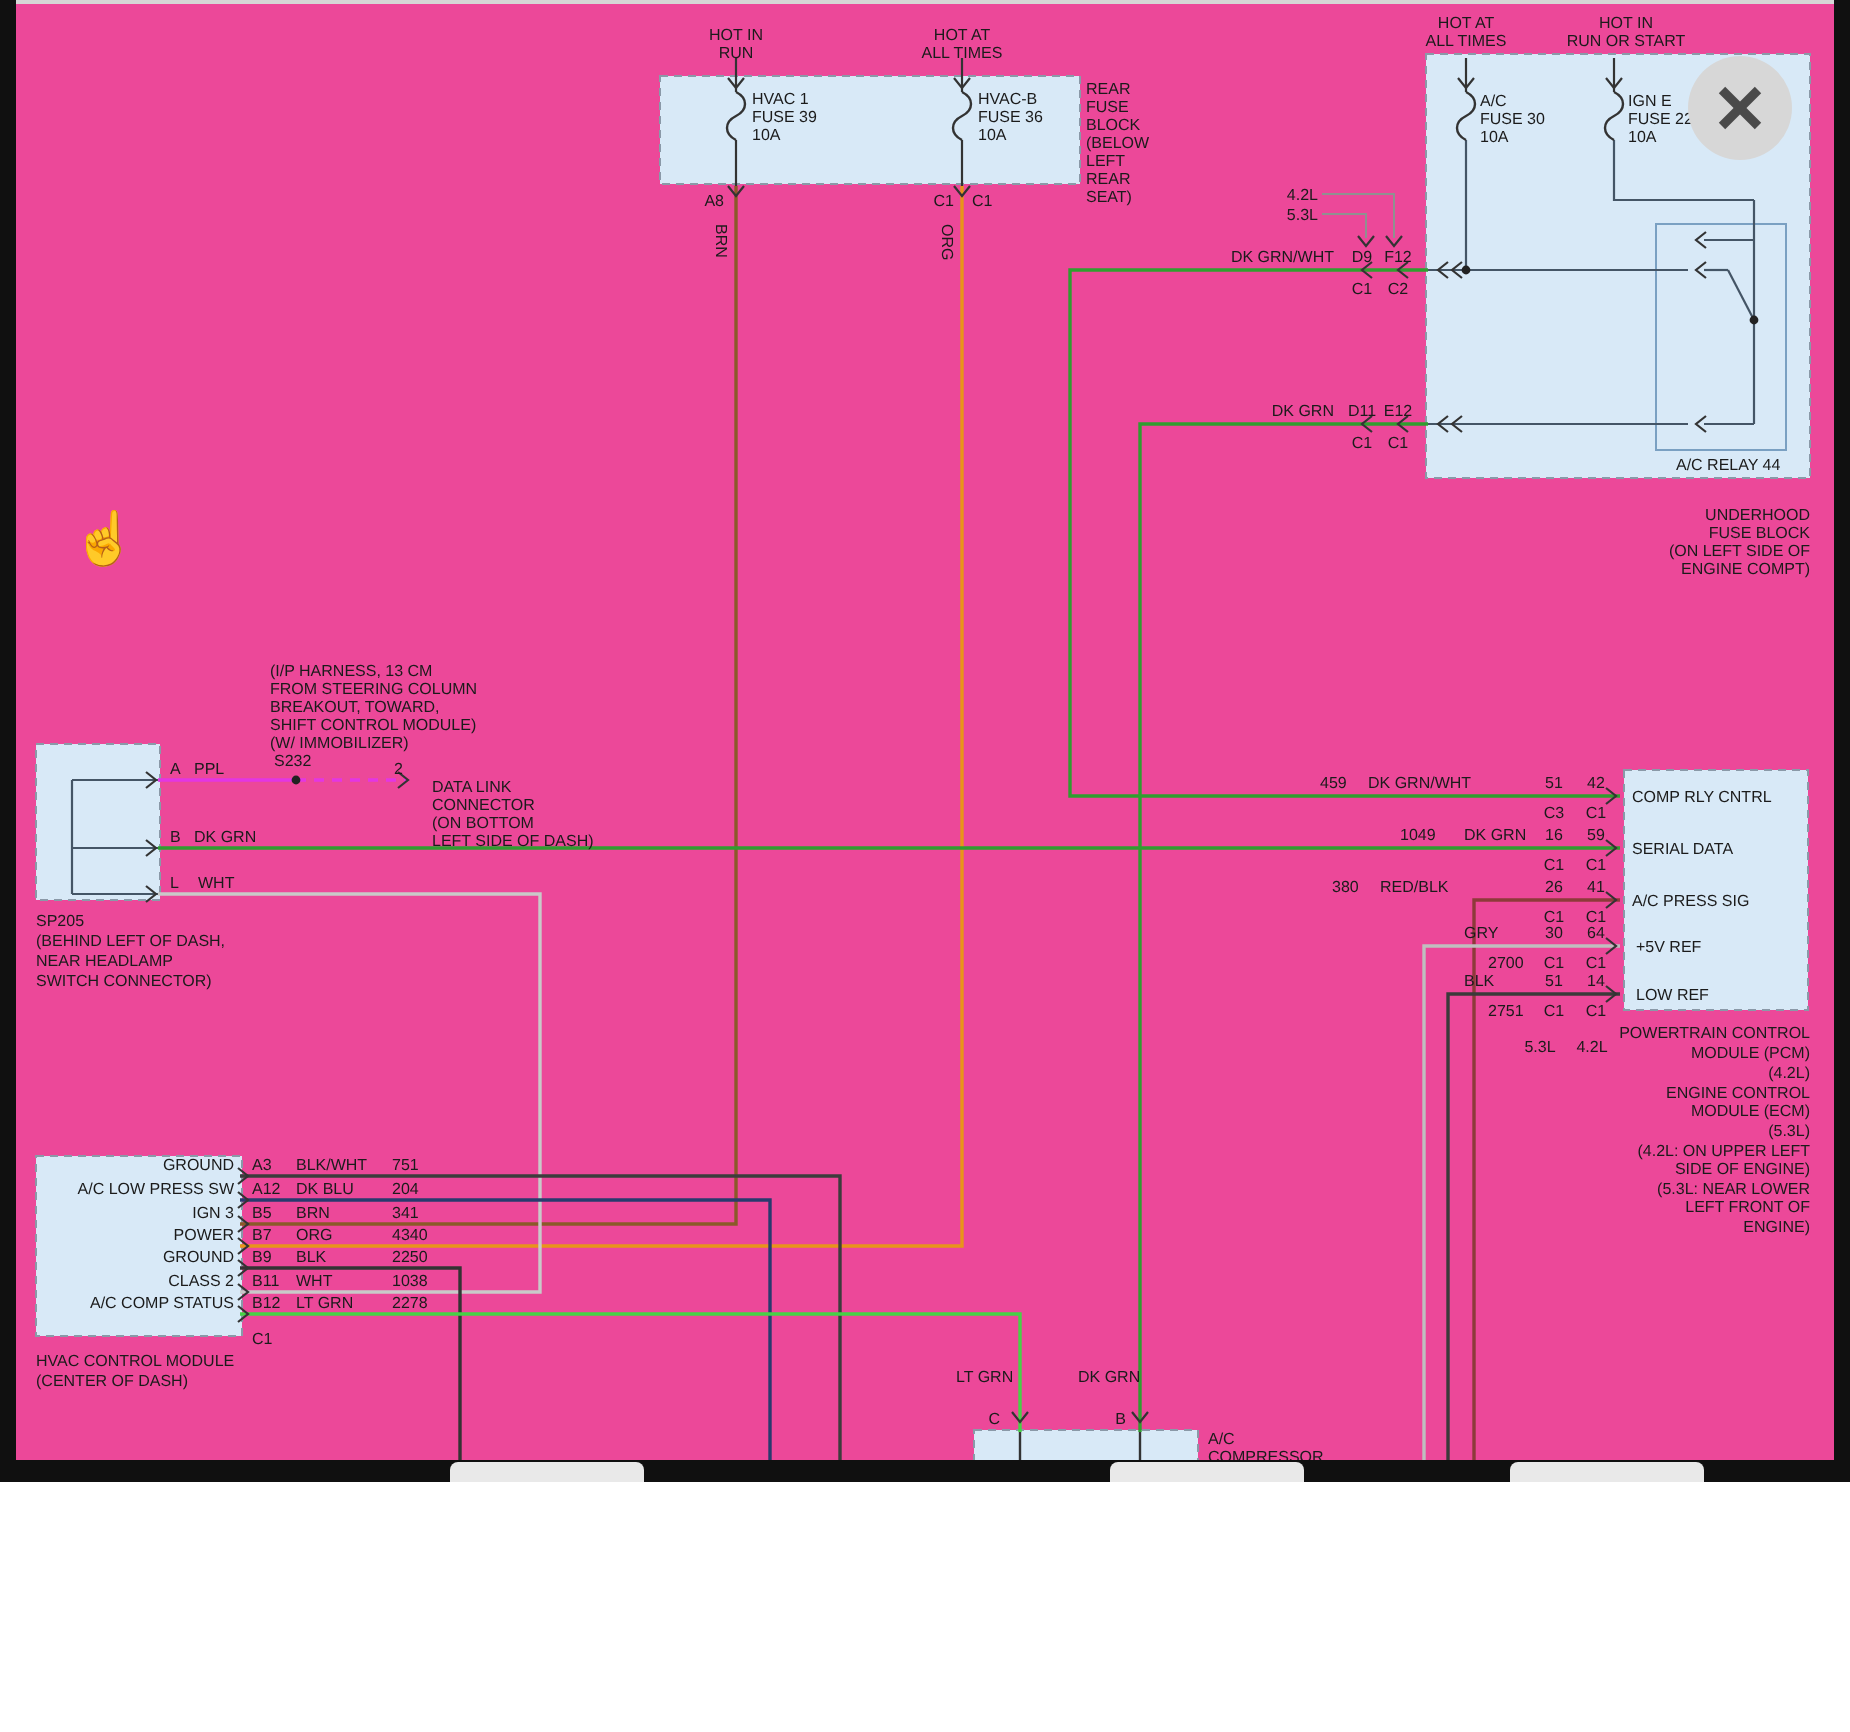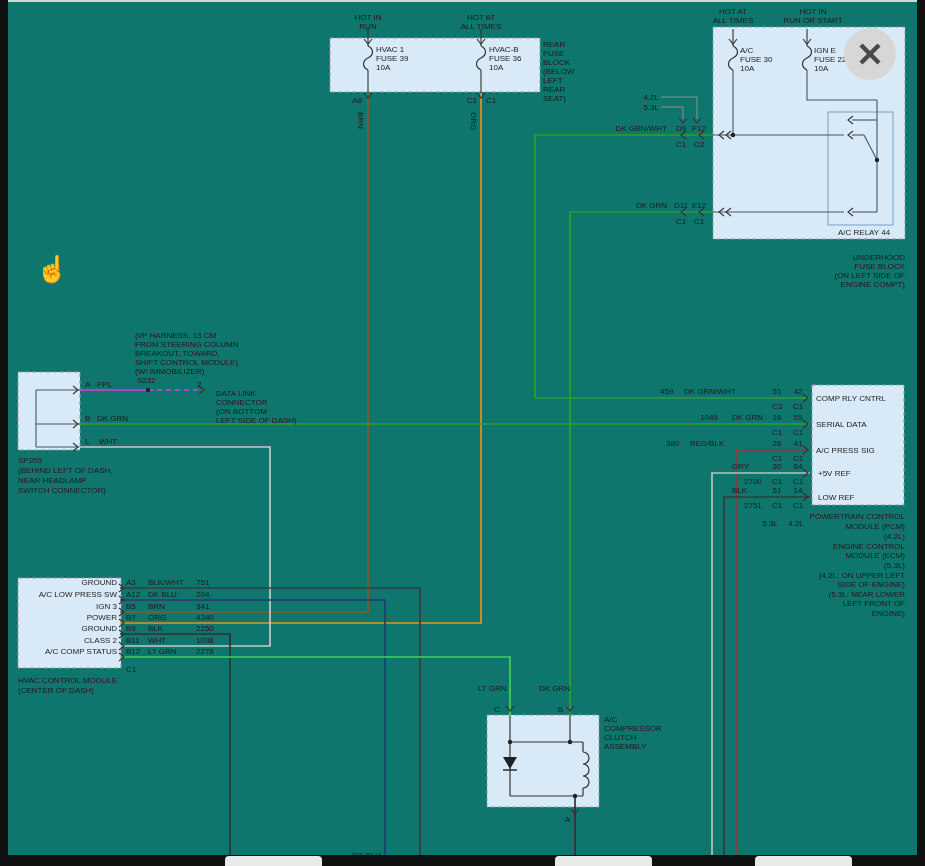--- a/index.html
+++ b/index.html
@@ -1,16 +1,16 @@
 <!DOCTYPE html>
 <html><head>
 <meta charset="utf-8">
 <style>
   html,body{margin:0;padding:0;background:#ffffff;}
-  .stage{position:relative;width:925px;height:866px;background:#0f766e;overflow:hidden;
+  .stage{position:relative;width:925px;height:741px;background:#ec4899;overflow:hidden;
          font-family:"Liberation Sans",sans-serif;}
   svg text{font-family:"Liberation Sans",sans-serif;}
   .edge{position:absolute;background:#101010;}
   .edge.left{left:0;top:0;width:8px;height:866px;}
   .edge.right{right:0;top:0;width:8px;height:866px;}
   .edge.top{left:0;top:0;width:925px;height:2px;background:#d6d6d6;}
   .bottombar{position:absolute;left:8px;right:8px;bottom:0;height:11px;background:#101010;}
   .tab{position:absolute;bottom:0;height:10px;background:#e9e9e9;border-radius:4px 4px 0 0;}
   .close{position:absolute;left:844px;top:28px;width:52px;height:52px;border-radius:50%;
          background:#d7d7d7;display:flex;align-items:center;justify-content:center;cursor:pointer;}

